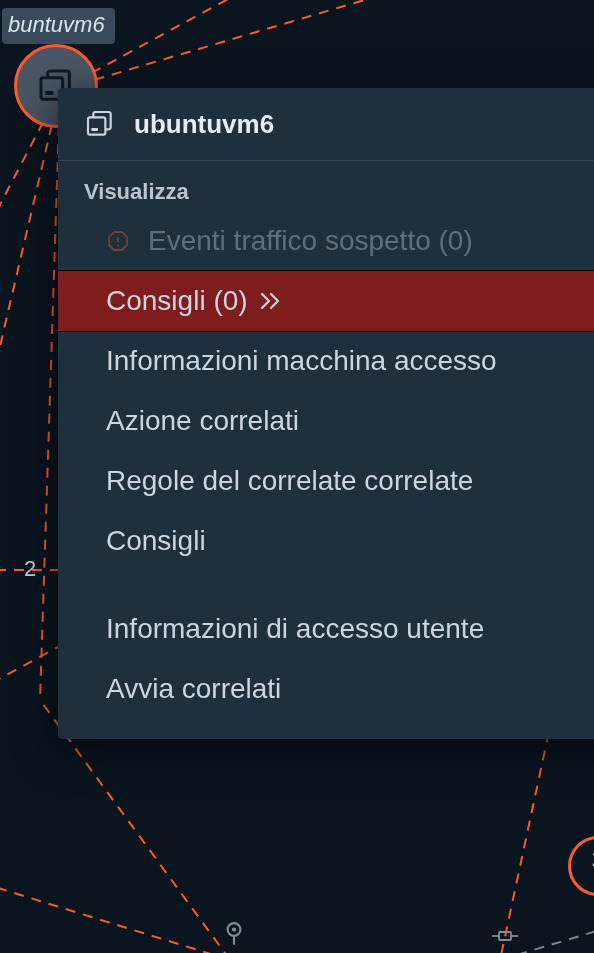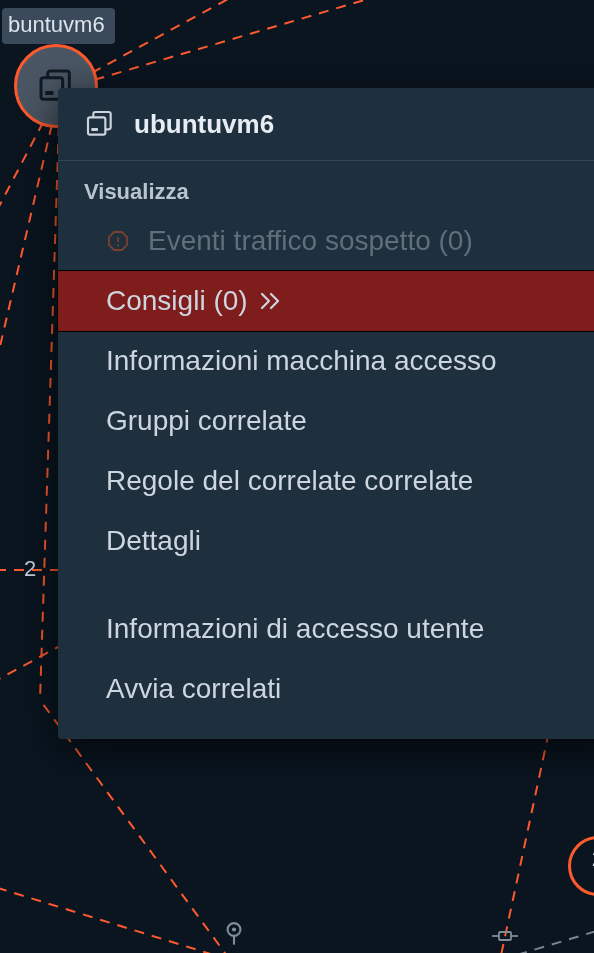--- a/index.html
+++ b/index.html
@@ -19,20 +19,21 @@
     .node-label {
       position: absolute;
       top: 8px;
       left: 2px;
       background: #3a4a5a;
       color: #dce4ec;
       font-size: 22px;
       padding: 4px 10px 6px 6px;
       border-radius: 4px;
       z-index: 2;
+      font-style: italic;
     }
     .node-icon-wrap {
       position: absolute;
       top: 44px;
       left: 14px;
       width: 84px;
       height: 84px;
       border-radius: 50%;
       border: 3px solid #ff5a2d;
       background: #4a5664;
@@ -210,29 +211,29 @@
           </g>
         </svg>
     </span>
   </div>
 
   <div class="menu-item">
     <span>Informazioni macchina accesso</span>
   </div>
 
   <div class="menu-item">
-    <span>Gruppi correlate</span>
+    <span>Azione correlati</span>
   </div>
 
   <div class="menu-item">
     <span>Regole del correlate correlate</span>
   </div>
 
   <div class="menu-item">
-    <span>Dettagli</span>
+    <span>Consigli</span>
   </div>
 
 
   <div class="menu-item">
     <span class="sub-chevron">
       <svg width="14" height="20" viewBox="0 0 14 20">
           <polyline points="3,3 10,10 3,17" fill="none" stroke="#cdd6df" stroke-width="2" stroke-linecap="round" stroke-linejoin="round"></polyline>
         </svg>
     </span>
   </div>

